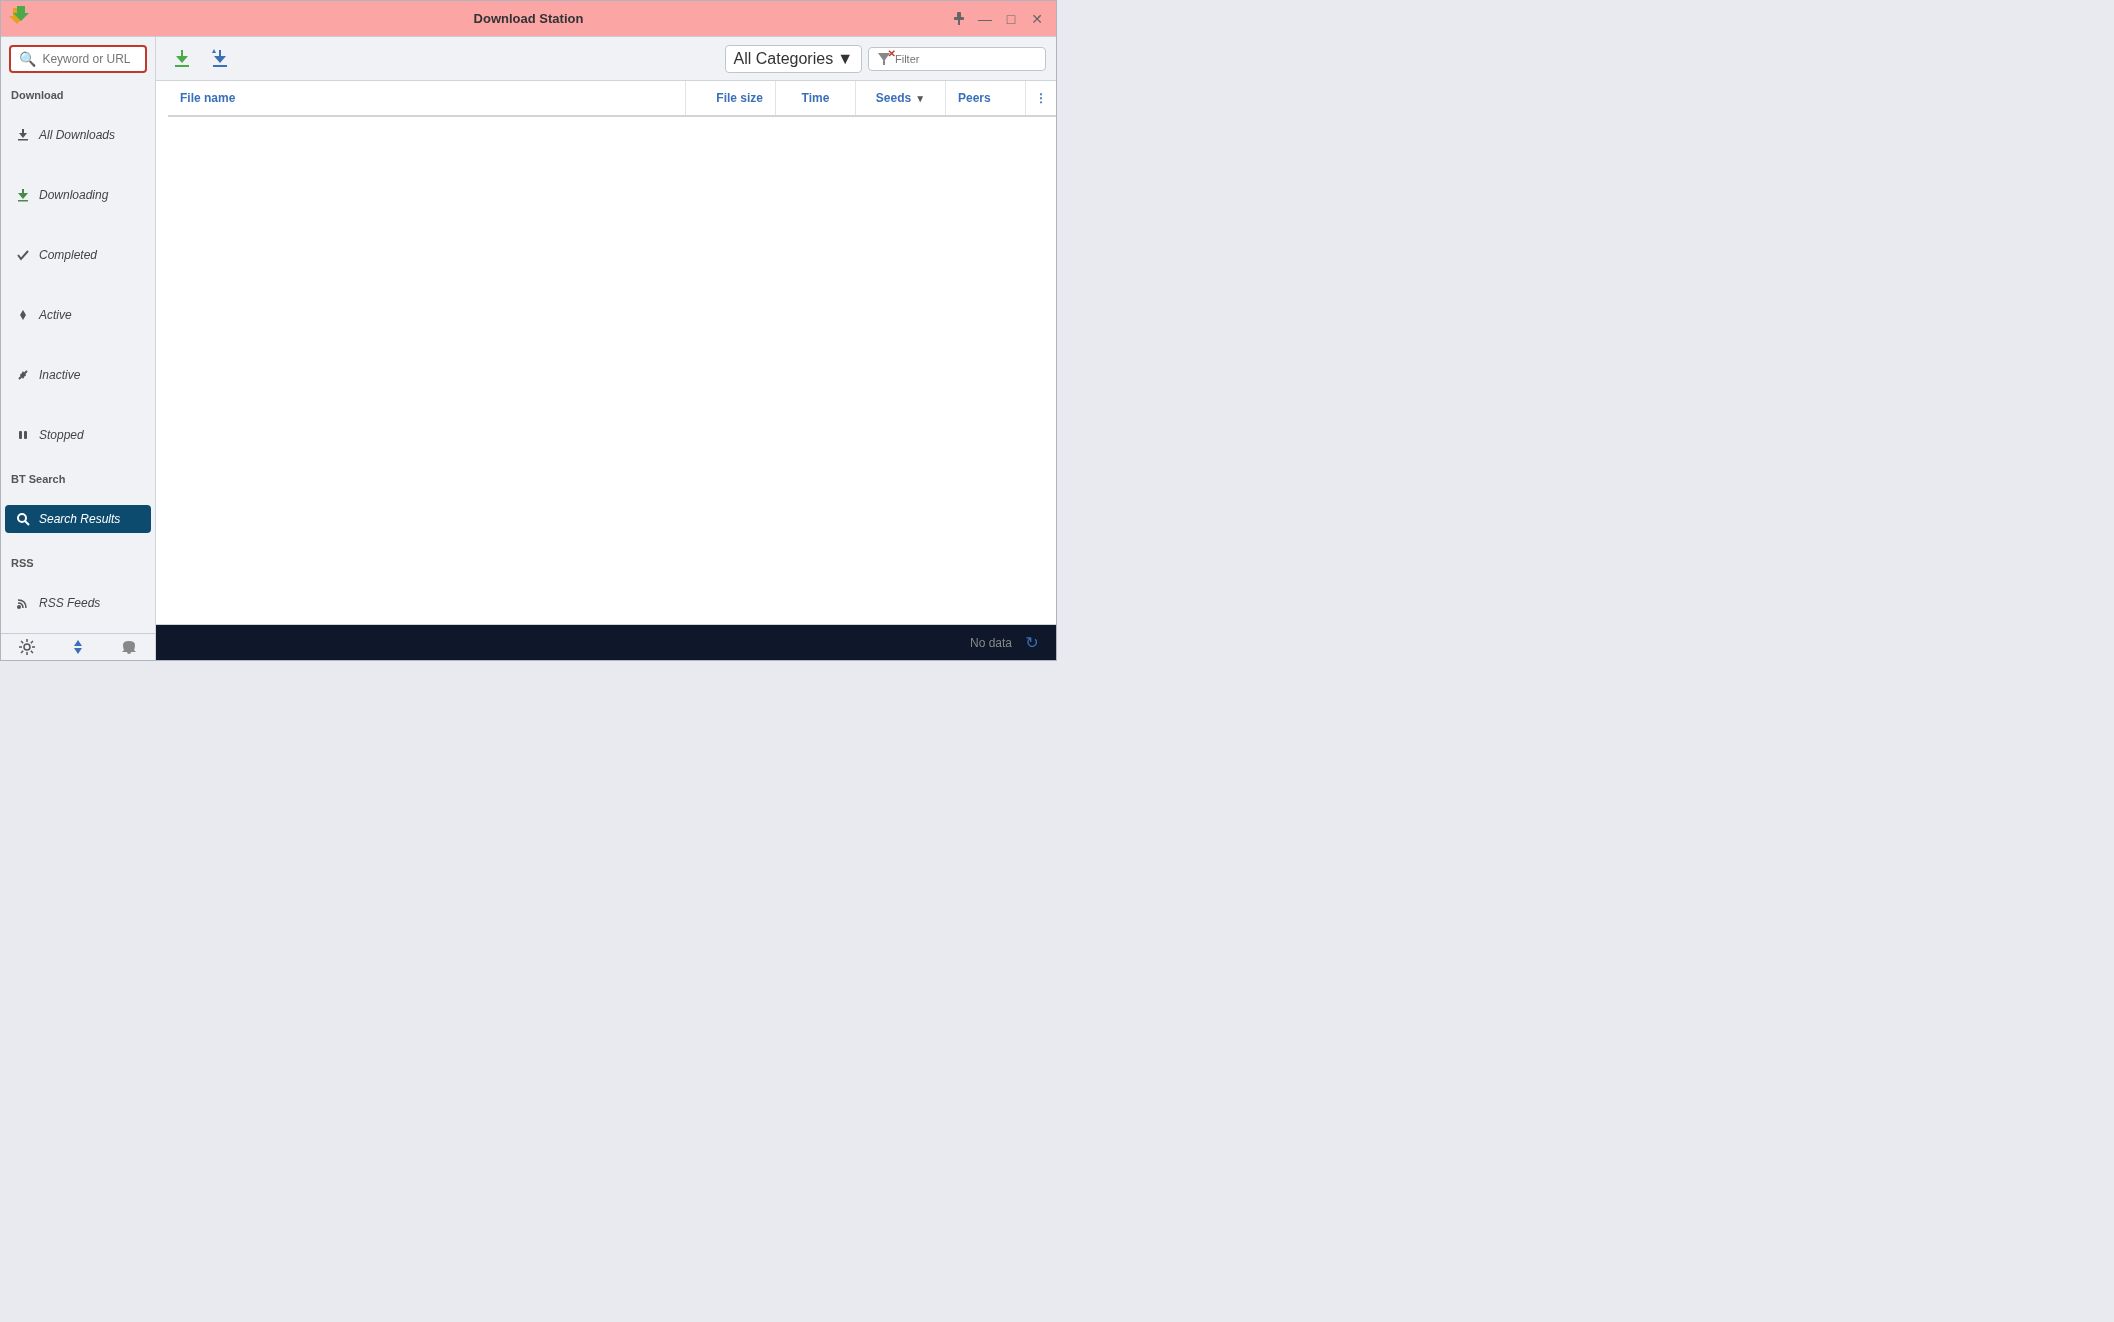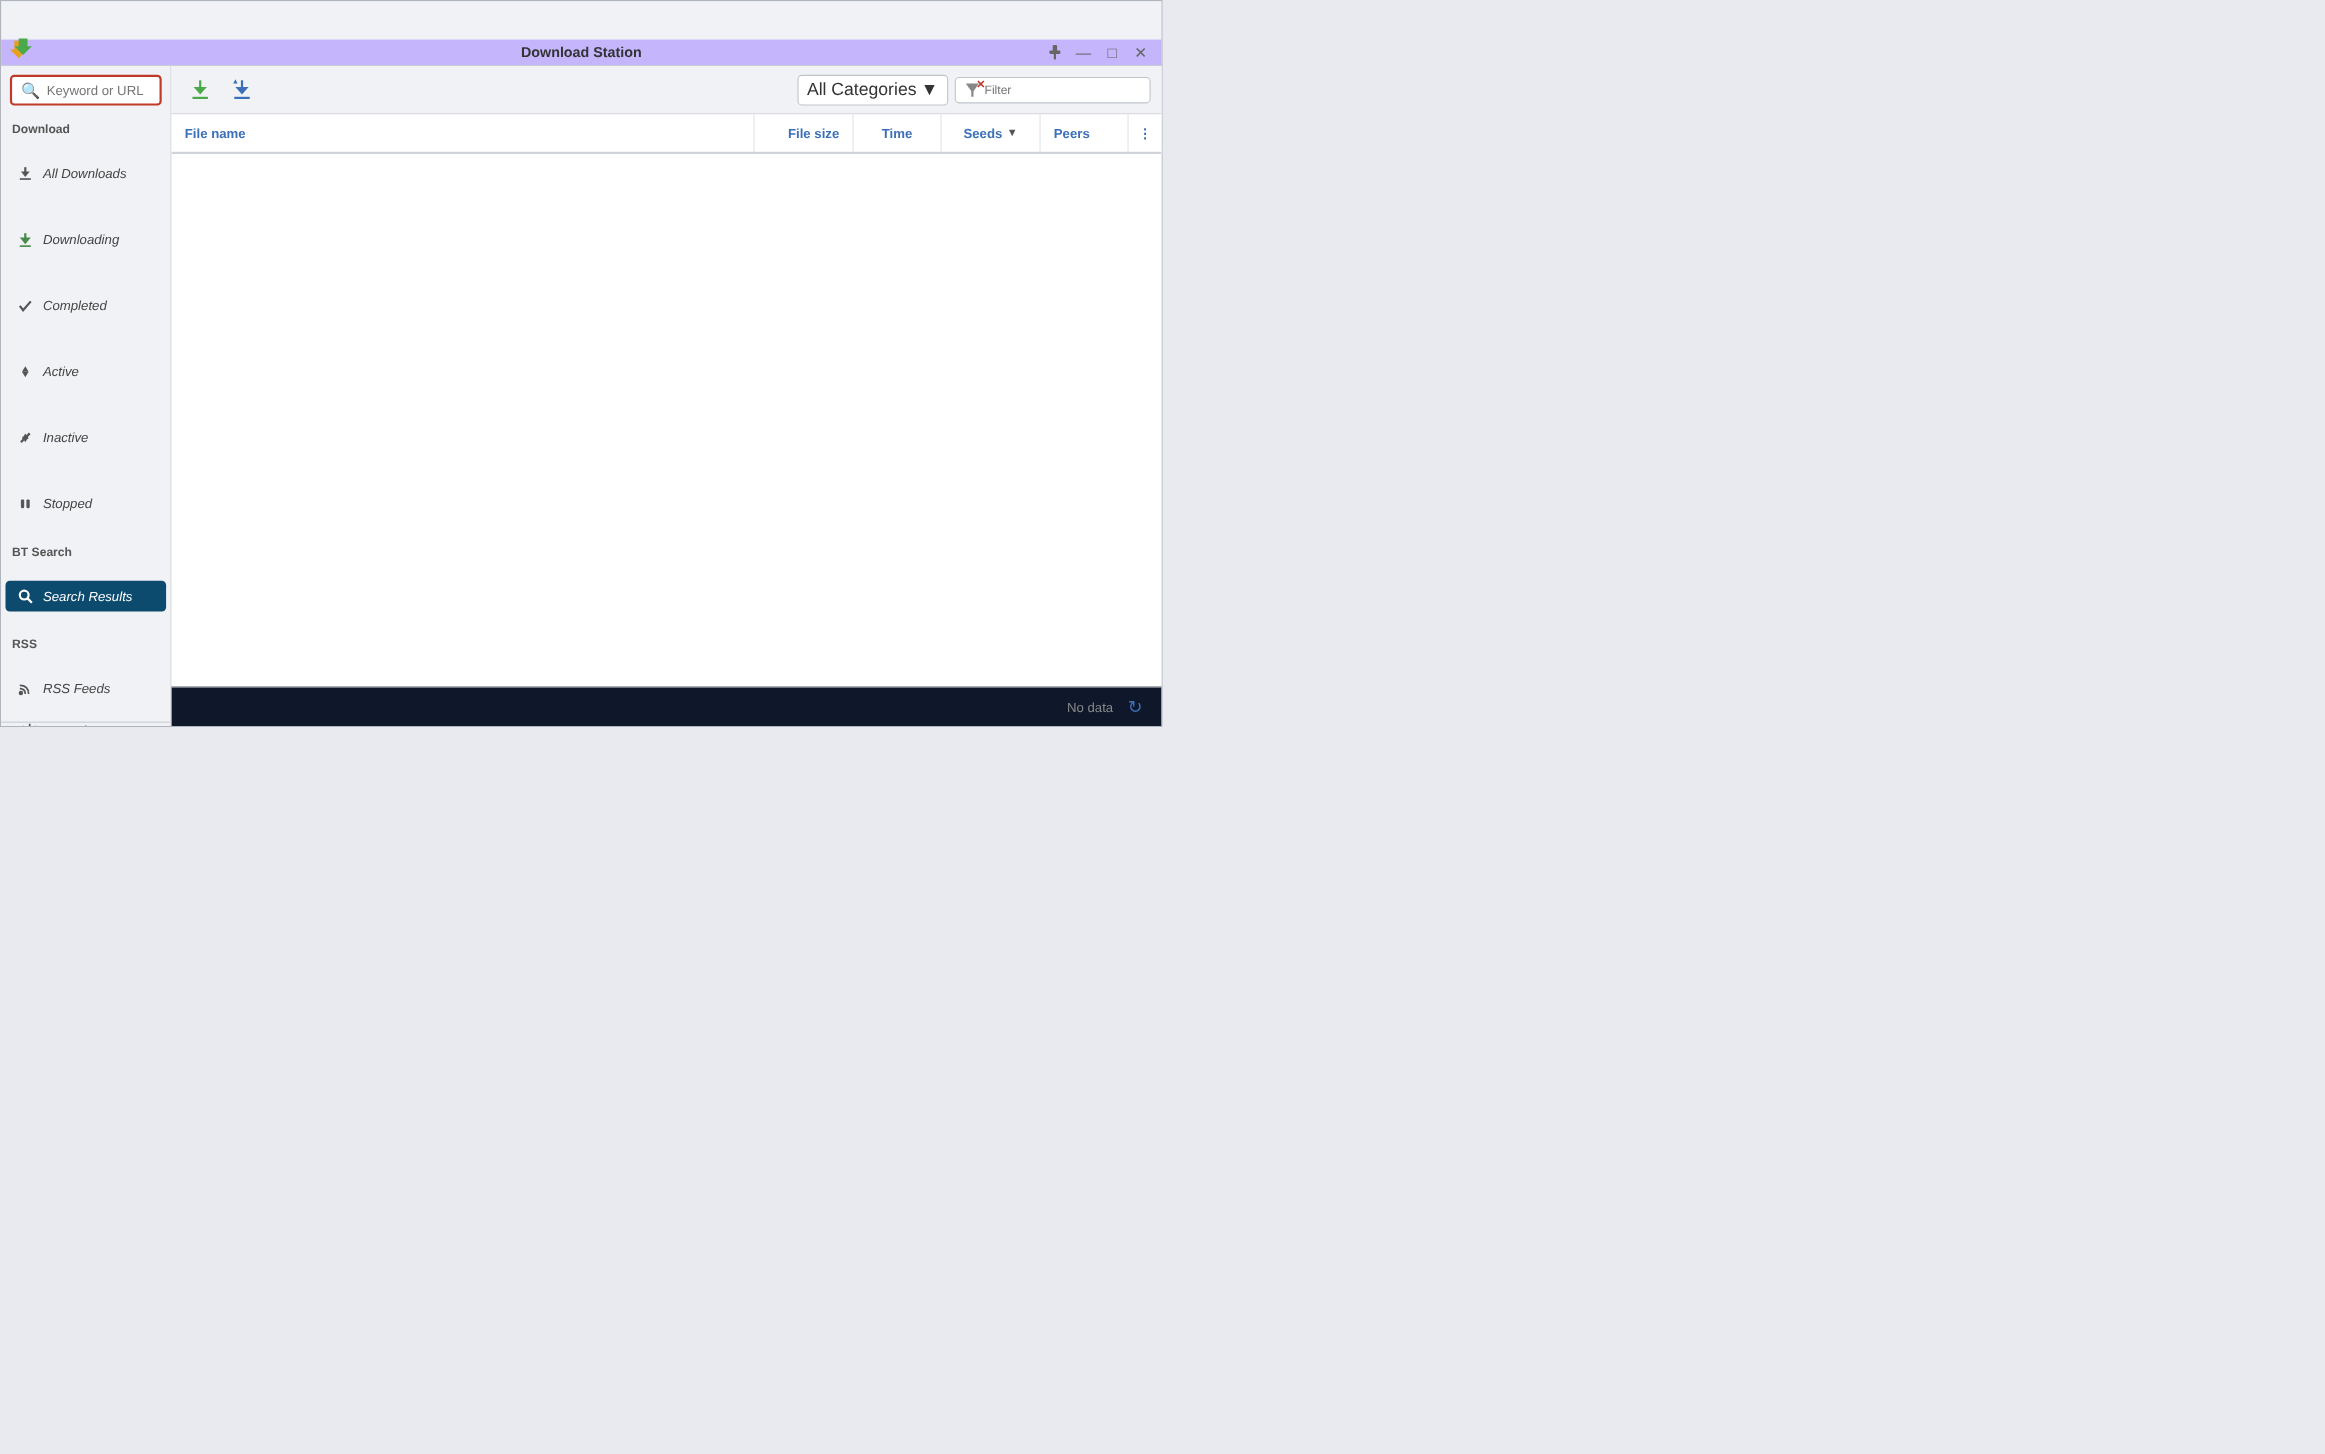--- a/index.html
+++ b/index.html
@@ -1,21 +1,21 @@
 <!DOCTYPE html>
 <html><head>
   <meta charset="utf-8">
   <style>
     * { box-sizing: border-box; margin: 0; padding: 0; }
     body { font-family: -apple-system, BlinkMacSystemFont, 'Segoe UI', Arial, sans-serif; background: #e8eaf0; width: 1057px; height: 661px; overflow: hidden; font-size: 13px; }
     
     .window { display: flex; flex-direction: column; height: 100%; background: #f0f2f5; border: 1px solid #b0b4bc; }
     
     
-    .title-bar { display: flex; align-items: center; justify-content: center; background: #c4b5fd; height: 24px; border-bottom: 1px solid #c8ccd4; position: relative; flex-shrink: 0; margin-top: 35px; }
+    .title-bar { display: flex; align-items: center; justify-content: center; background: #fca5a5; height: 36px; border-bottom: 1px solid #c8ccd4; position: relative; flex-shrink: 0; }
     .title-bar-title { font-size: 13px; font-weight: 600; color: #333; }
     .title-bar-controls { position: absolute; right: 8px; display: flex; gap: 4px; align-items: center; }
     .title-bar-btn { width: 22px; height: 22px; border: none; background: transparent; cursor: pointer; display: flex; align-items: center; justify-content: center; color: #666; font-size: 14px; border-radius: 3px; }
     .title-bar-icon { position: absolute; left: 8px; }
 
     
     .main-layout { display: flex; flex: 1; overflow: hidden; }
     
     
     .sidebar { width: 155px; background: #f0f2f5; border-right: 1px solid #d0d3d8; display: flex; flex-direction: column; flex-shrink: 0; }
@@ -40,21 +40,21 @@
     .toolbar { display: flex; align-items: center; padding: 6px 10px; background: #f0f2f5; border-bottom: 1px solid #d0d3d8; gap: 6px; height: 44px; }
     .toolbar-btn { width: 32px; height: 32px; display: flex; align-items: center; justify-content: center; background: transparent; border: none; cursor: pointer; border-radius: 4px; }
     .toolbar-spacer { flex: 1; }
     
     .category-select { display: flex; align-items: center; border: 1px solid #c0c4cc; border-radius: 4px; background: white; padding: 4px 8px; gap: 4px; font-size: 16px; color: #333; cursor: pointer; min-width: 130px; justify-content: space-between; }
     
     .filter-box { display: flex; align-items: center; border: 1px solid #c0c4cc; border-radius: 4px; background: white; padding: 4px 8px; gap: 4px; min-width: 130px; }
     .filter-box input { border: none; outline: none; font-size: 11px; color: #999; width: 100%; }
     
     
-    .table-header { display: flex; align-items: center; border-bottom: 2px solid #d0d3d8; padding: 0; background: white; height: 36px; }
+    .table-header { display: flex; align-items: center; border-bottom: 2px solid #d0d3d8; padding: 0; background: white; height: 36px; margin-left: 12px; }
     .th { padding: 0 12px; font-size: 12px; color: #3b70b8; font-weight: 600; cursor: pointer; white-space: nowrap; display: flex; align-items: center; gap: 4px; height: 100%; border-right: 1px solid #e0e3e8; }
     .th-filename { flex: 1; }
     .th-filesize { width: 90px; justify-content: flex-end; }
     .th-time { width: 80px; justify-content: center; }
     .th-seeds { width: 90px; justify-content: center; }
     .th-peers { width: 80px; }
     .th-more { width: 30px; justify-content: center; border-right: none; }
     
     .table-body { flex: 1; overflow-y: auto; }
     

